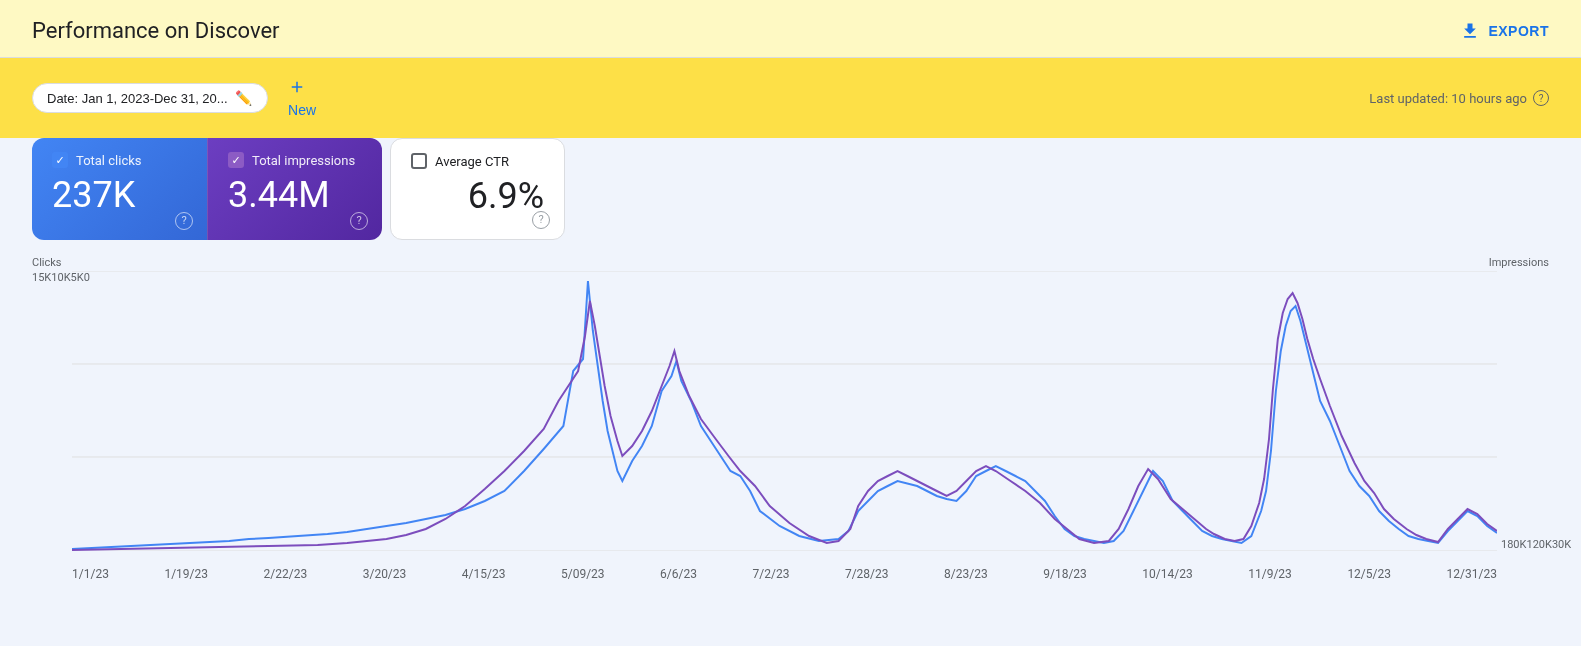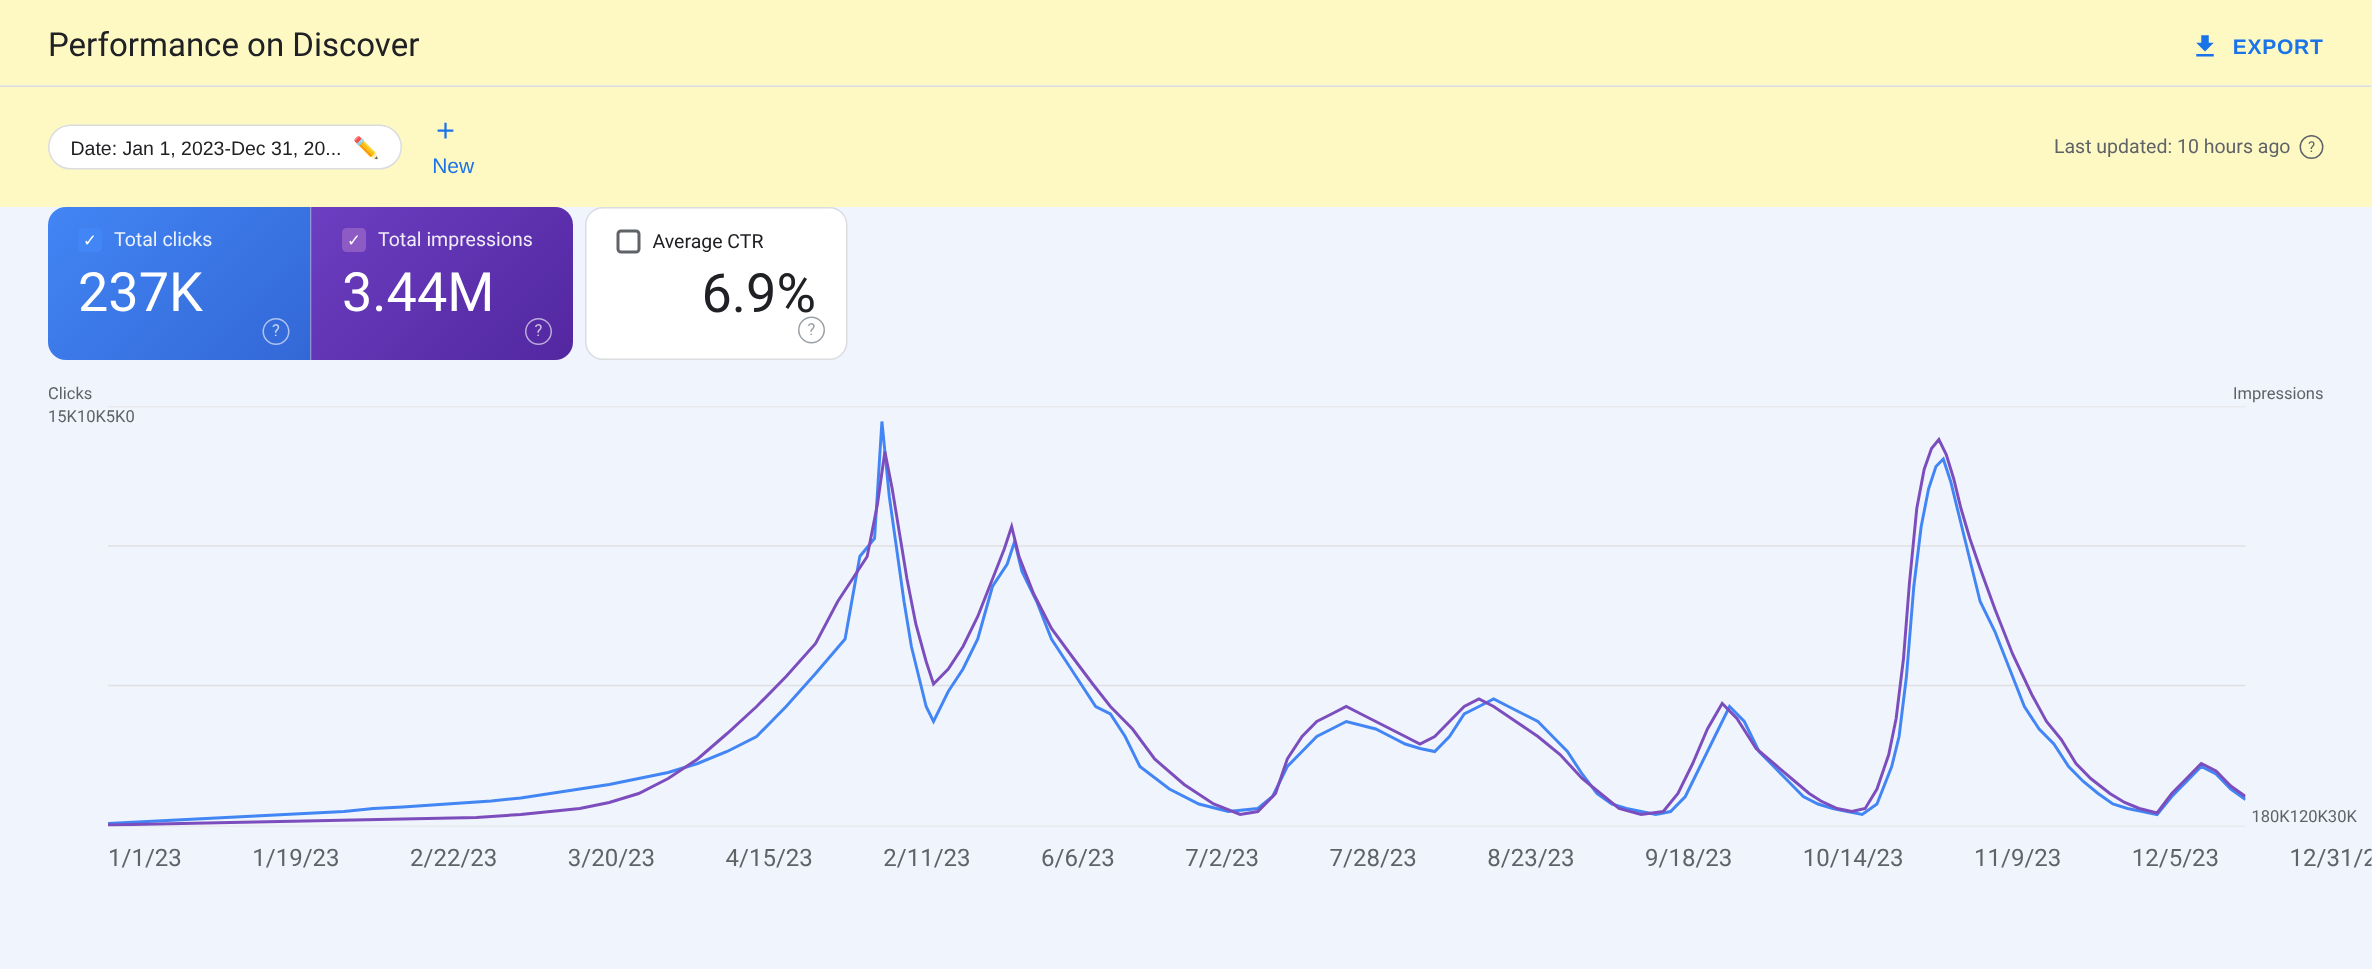--- a/index.html
+++ b/index.html
@@ -51,21 +51,21 @@
       height: 1px;
       background: #dadce0;
       margin: 0 0 0 0;
     }
     
     .filter-bar {
       display: flex;
       align-items: center;
       justify-content: space-between;
       padding: 14px 32px;
-      background: #fef9c3;
+      background: #fde047;
     }
     .filter-left {
       display: flex;
       align-items: center;
       gap: 12px;
     }
     .date-filter-btn {
       display: flex;
       align-items: center;
       gap: 8px;
@@ -260,21 +260,21 @@
       top: 0;
       bottom: 30px;
     }
     .x-axis-labels {
       position: absolute;
       left: 40px;
       right: 52px;
       bottom: 0;
       display: flex;
       justify-content: space-between;
-      font-size: 16px;
+      font-size: 12px;
       color: #5f6368;
       height: 20px;
       align-items: flex-end;
       gap: 47px;
     }
     svg.chart-svg {
       width: 100%;
       height: 100%;
     }
     .grid-line {
@@ -626,21 +626,21 @@
             "></polyline>
         </svg>
       </div>
 
       <div class="x-axis-labels">
         <span>1/1/23</span>
         <span>1/19/23</span>
         <span>2/22/23</span>
         <span>3/20/23</span>
         <span>4/15/23</span>
-        <span>2/11/23</span>
+        <span>5/09/23</span>
         <span>6/6/23</span>
         <span>7/2/23</span>
         <span>7/28/23</span>
         <span>8/23/23</span>
         <span>9/18/23</span>
         <span>10/14/23</span>
         <span>11/9/23</span>
         <span>12/5/23</span>
         <span>12/31/23</span>
       </div>

